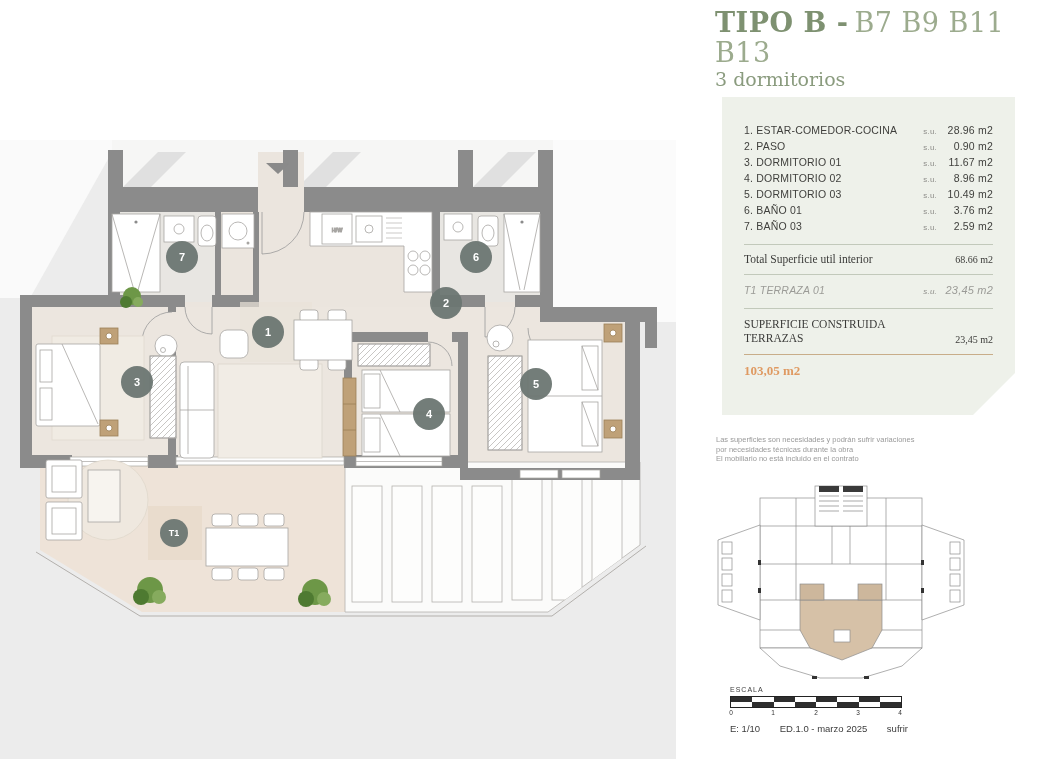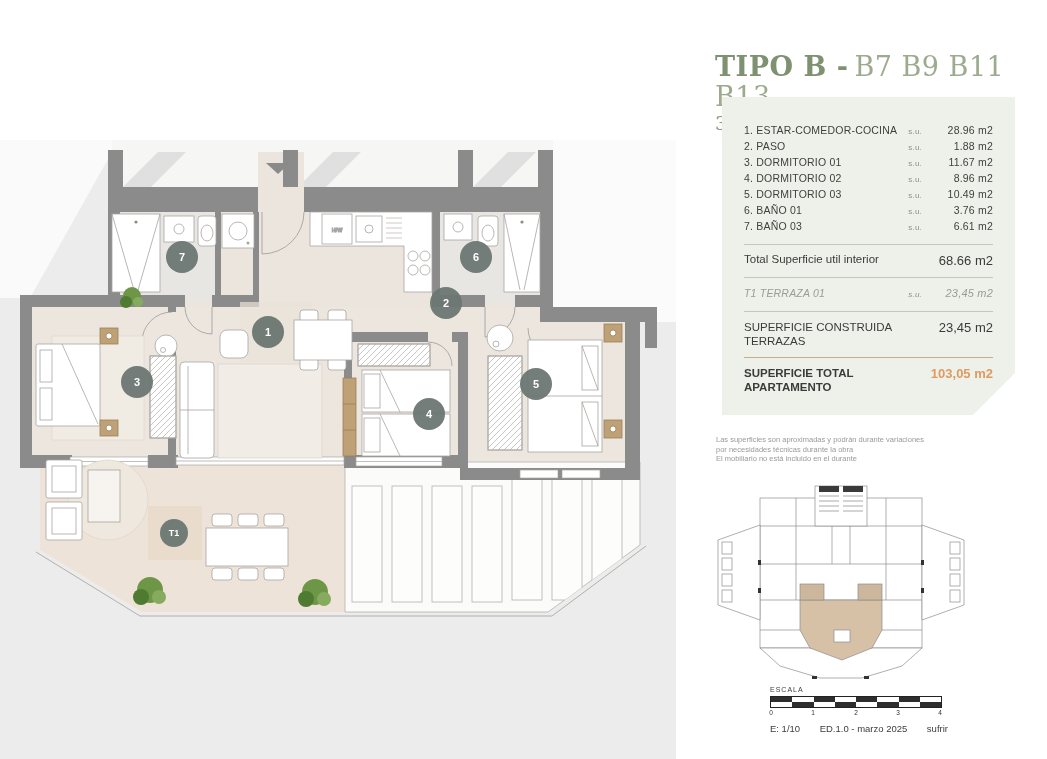--- a/index.html
+++ b/index.html
@@ -1,45 +1,45 @@
 <!DOCTYPE html>
 <html><head>
 <meta charset="utf-8">
 <style>
   html,body{margin:0;padding:0;}
   #stage{position:relative;width:1047px;height:759px;background:#ffffff;overflow:hidden;
          font-family:"Liberation Sans",sans-serif;}
   
   #title-block{position:absolute;left:715px;top:8px;width:320px;}
-  .title-line{font-family:"DejaVu Serif",serif;font-size:27px;line-height:30px;letter-spacing:.5px;margin-top:44px;}
+  .title-line{font-family:"DejaVu Serif",serif;font-size:27px;line-height:30px;letter-spacing:.5px;}
   .title-bold{font-weight:bold;color:#7e9171;}
   .title-units{font-weight:normal;color:#9cab8e;margin-left:6px;}
   .subtitle{font-family:"DejaVu Serif",serif;font-size:19px;color:#8a9b7e;}
   #surface-card{position:absolute;left:722px;top:97px;width:293px;height:318px;background:#eef1ea;
     clip-path:polygon(0 0,100% 0,100% calc(100% - 42px),calc(100% - 42px) 100%,0 100%);
     padding:26px 22px 0 22px;box-sizing:border-box;}
   .row{display:flex;justify-content:space-between;align-items:baseline;
        font-size:10.5px;line-height:15px;color:#3f3f3c;letter-spacing:.2px;gap:8px;}
   .row .vals{display:flex;align-items:baseline;}
-  .su{font-size:8px;color:#8f8f8b;margin-right:15px;}
+  .su{font-size:8px;color:#8f8f8b;margin-right:0;}
   .v{min-width:56px;text-align:right;}
   .divider{border-top:1px solid #c2c9bb;margin:9px 0 8px 0;}
   .divider.tan{border-top:1px solid #c8ad89;}
-  .total-row{display:flex;justify-content:space-between;align-items:flex-start;
-             font-size:11.5px;color:#3b3b39;margin:6px 0;}
-  .total-row .v{font-size:13px;}
+  .total-row{display:flex;justify-content:space-between;align-items:flex-end;
+             font-size:11.5px;color:#3b3b39;margin:6px 0;font-family:Liberation Serif, serif;}
+  .total-row .v{font-size:10px;}
   .muted{color:#9b9b97;font-style:italic;}
   .muted .v{font-size:11px;}
   .two-line{width:160px;line-height:14px;}
   .grand .v{color:#df9a62;font-weight:bold;font-size:13px;}
   .grand .two-line{font-weight:bold;}
   #disclaimer{position:absolute;left:716px;top:435px;width:260px;
               font-size:7.5px;line-height:9.5px;color:#9a9a9a;}
   
-  #scale-block{position:absolute;left:770px;top:686px;width:176px;}
+  #scale-block{position:absolute;left:730px;top:686px;width:176px;}
   .escala{font-size:7px;letter-spacing:1px;color:#3c3c3c;margin-bottom:3px;}
   .bar{display:flex;flex-direction:column;width:170px;border:1px solid #222;}
   .bar-row{display:flex;height:5px;}
   .bar-row span{flex:1;}
   .bar-row.r1 span:nth-child(odd){background:#2e2e2e;}
   .bar-row.r1 span:nth-child(even){background:#ffffff;}
   .bar-row.r2 span:nth-child(odd){background:#ffffff;}
   .bar-row.r2 span:nth-child(even){background:#2e2e2e;}
   .ticks{position:relative;width:172px;height:9px;font-size:6.5px;color:#333;}
   .ticks span{position:absolute;top:1px;transform:translateX(-50%);}
@@ -337,21 +337,21 @@
         <span>1. ESTAR-COMEDOR-COCINA</span>
         <span class="vals">
           <span class="su">s.u.</span>
           <span class="v">28.96 m2</span>
         </span>
       </div>
     <div class="row">
         <span>2. PASO</span>
         <span class="vals">
           <span class="su">s.u.</span>
-          <span class="v">1.88 m2</span>
+          <span class="v">0.90 m2</span>
         </span>
       </div>
     <div class="row">
         <span>3. DORMITORIO 01</span>
         <span class="vals">
           <span class="su">s.u.</span>
           <span class="v">11.67 m2</span>
         </span>
       </div>
     <div class="row">
@@ -372,21 +372,21 @@
         <span>6. BAÑO 01</span>
         <span class="vals">
           <span class="su">s.u.</span>
           <span class="v">3.76 m2</span>
         </span>
       </div>
     <div class="row">
         <span>7. BAÑO 03</span>
         <span class="vals">
           <span class="su">s.u.</span>
-          <span class="v">6.61 m2</span>
+          <span class="v">2.59 m2</span>
         </span>
       </div>
 
     <div class="divider"></div>
     <div class="total-row">
         <span>Total Superficie util interior</span>
         <span class="v">68.66 m2</span>
       </div>
 
     <div class="divider"></div>
@@ -399,29 +399,28 @@
       </div>
 
     <div class="divider"></div>
     <div class="total-row">
         <span class="two-line">SUPERFICIE CONSTRUIDA TERRAZAS</span>
         <span class="v">23,45 m2</span>
       </div>
 
     <div class="divider tan"></div>
     <div class="total-row grand">
-        <span class="two-line">SUPERFICIE TOTAL APARTAMENTO</span>
         <span class="v">103,05 m2</span>
       </div>
   </div>
 
   <div id="disclaimer">
-    <div>Las superficies son aproximadas y podrán durante variaciones</div>
+    <div>Las superficies son necesidades y podrán sufrir variaciones</div>
     <div>por necesidades técnicas durante la obra</div>
-    <div>El mobiliario no está incluido en el durante</div>
+    <div>El mobiliario no está incluido en el contrato</div>
   </div>
 
   <svg id="keyplan-svg" width="258" height="202" viewBox="0 0 258 202">
     <g stroke="#8d8d8d" stroke-width="0.7" fill="none">
       <rect x="48" y="18" width="162" height="150" fill="#ffffff"></rect>
       <polygon points="6,60 48,45 48,140 6,125" fill="#ffffff"></polygon>
       <polygon points="252,60 210,45 210,140 252,125" fill="#ffffff"></polygon>
       <polygon points="48,168 210,168 190,186 150,198 108,198 68,186" fill="#ffffff"></polygon>
       <line x1="48" y1="46" x2="210" y2="46"></line>
       <line x1="48" y1="84" x2="210" y2="84"></line>

